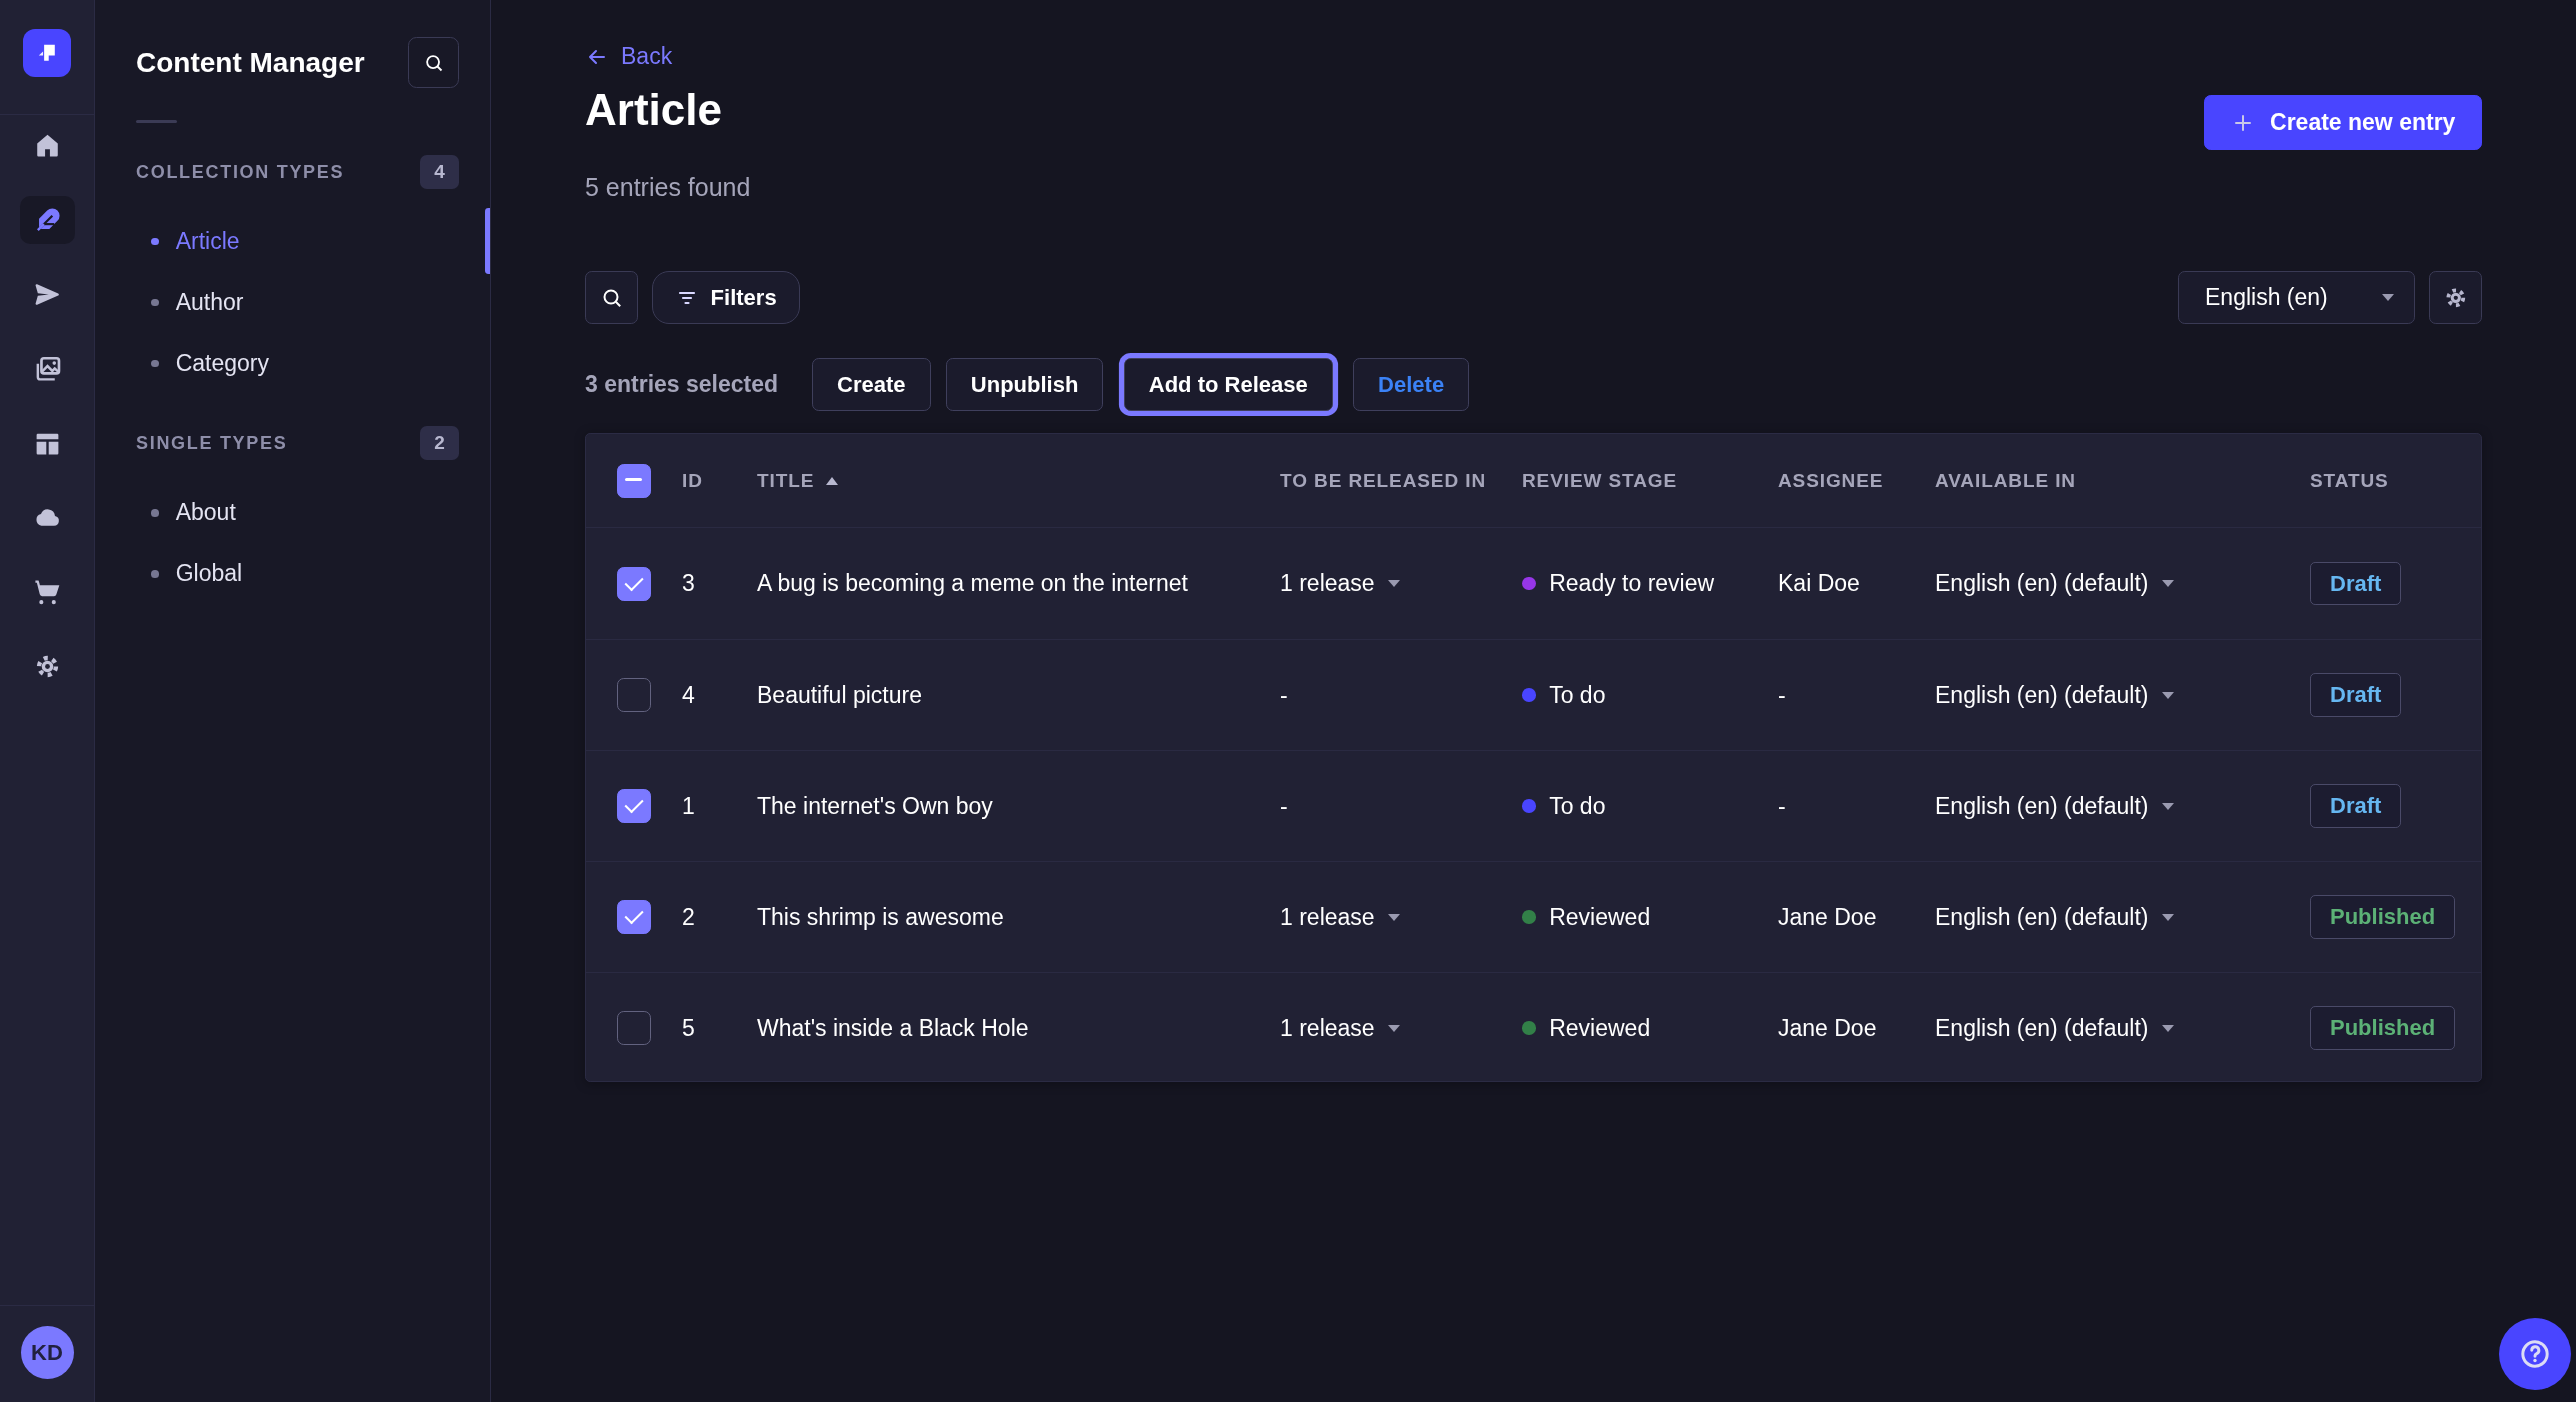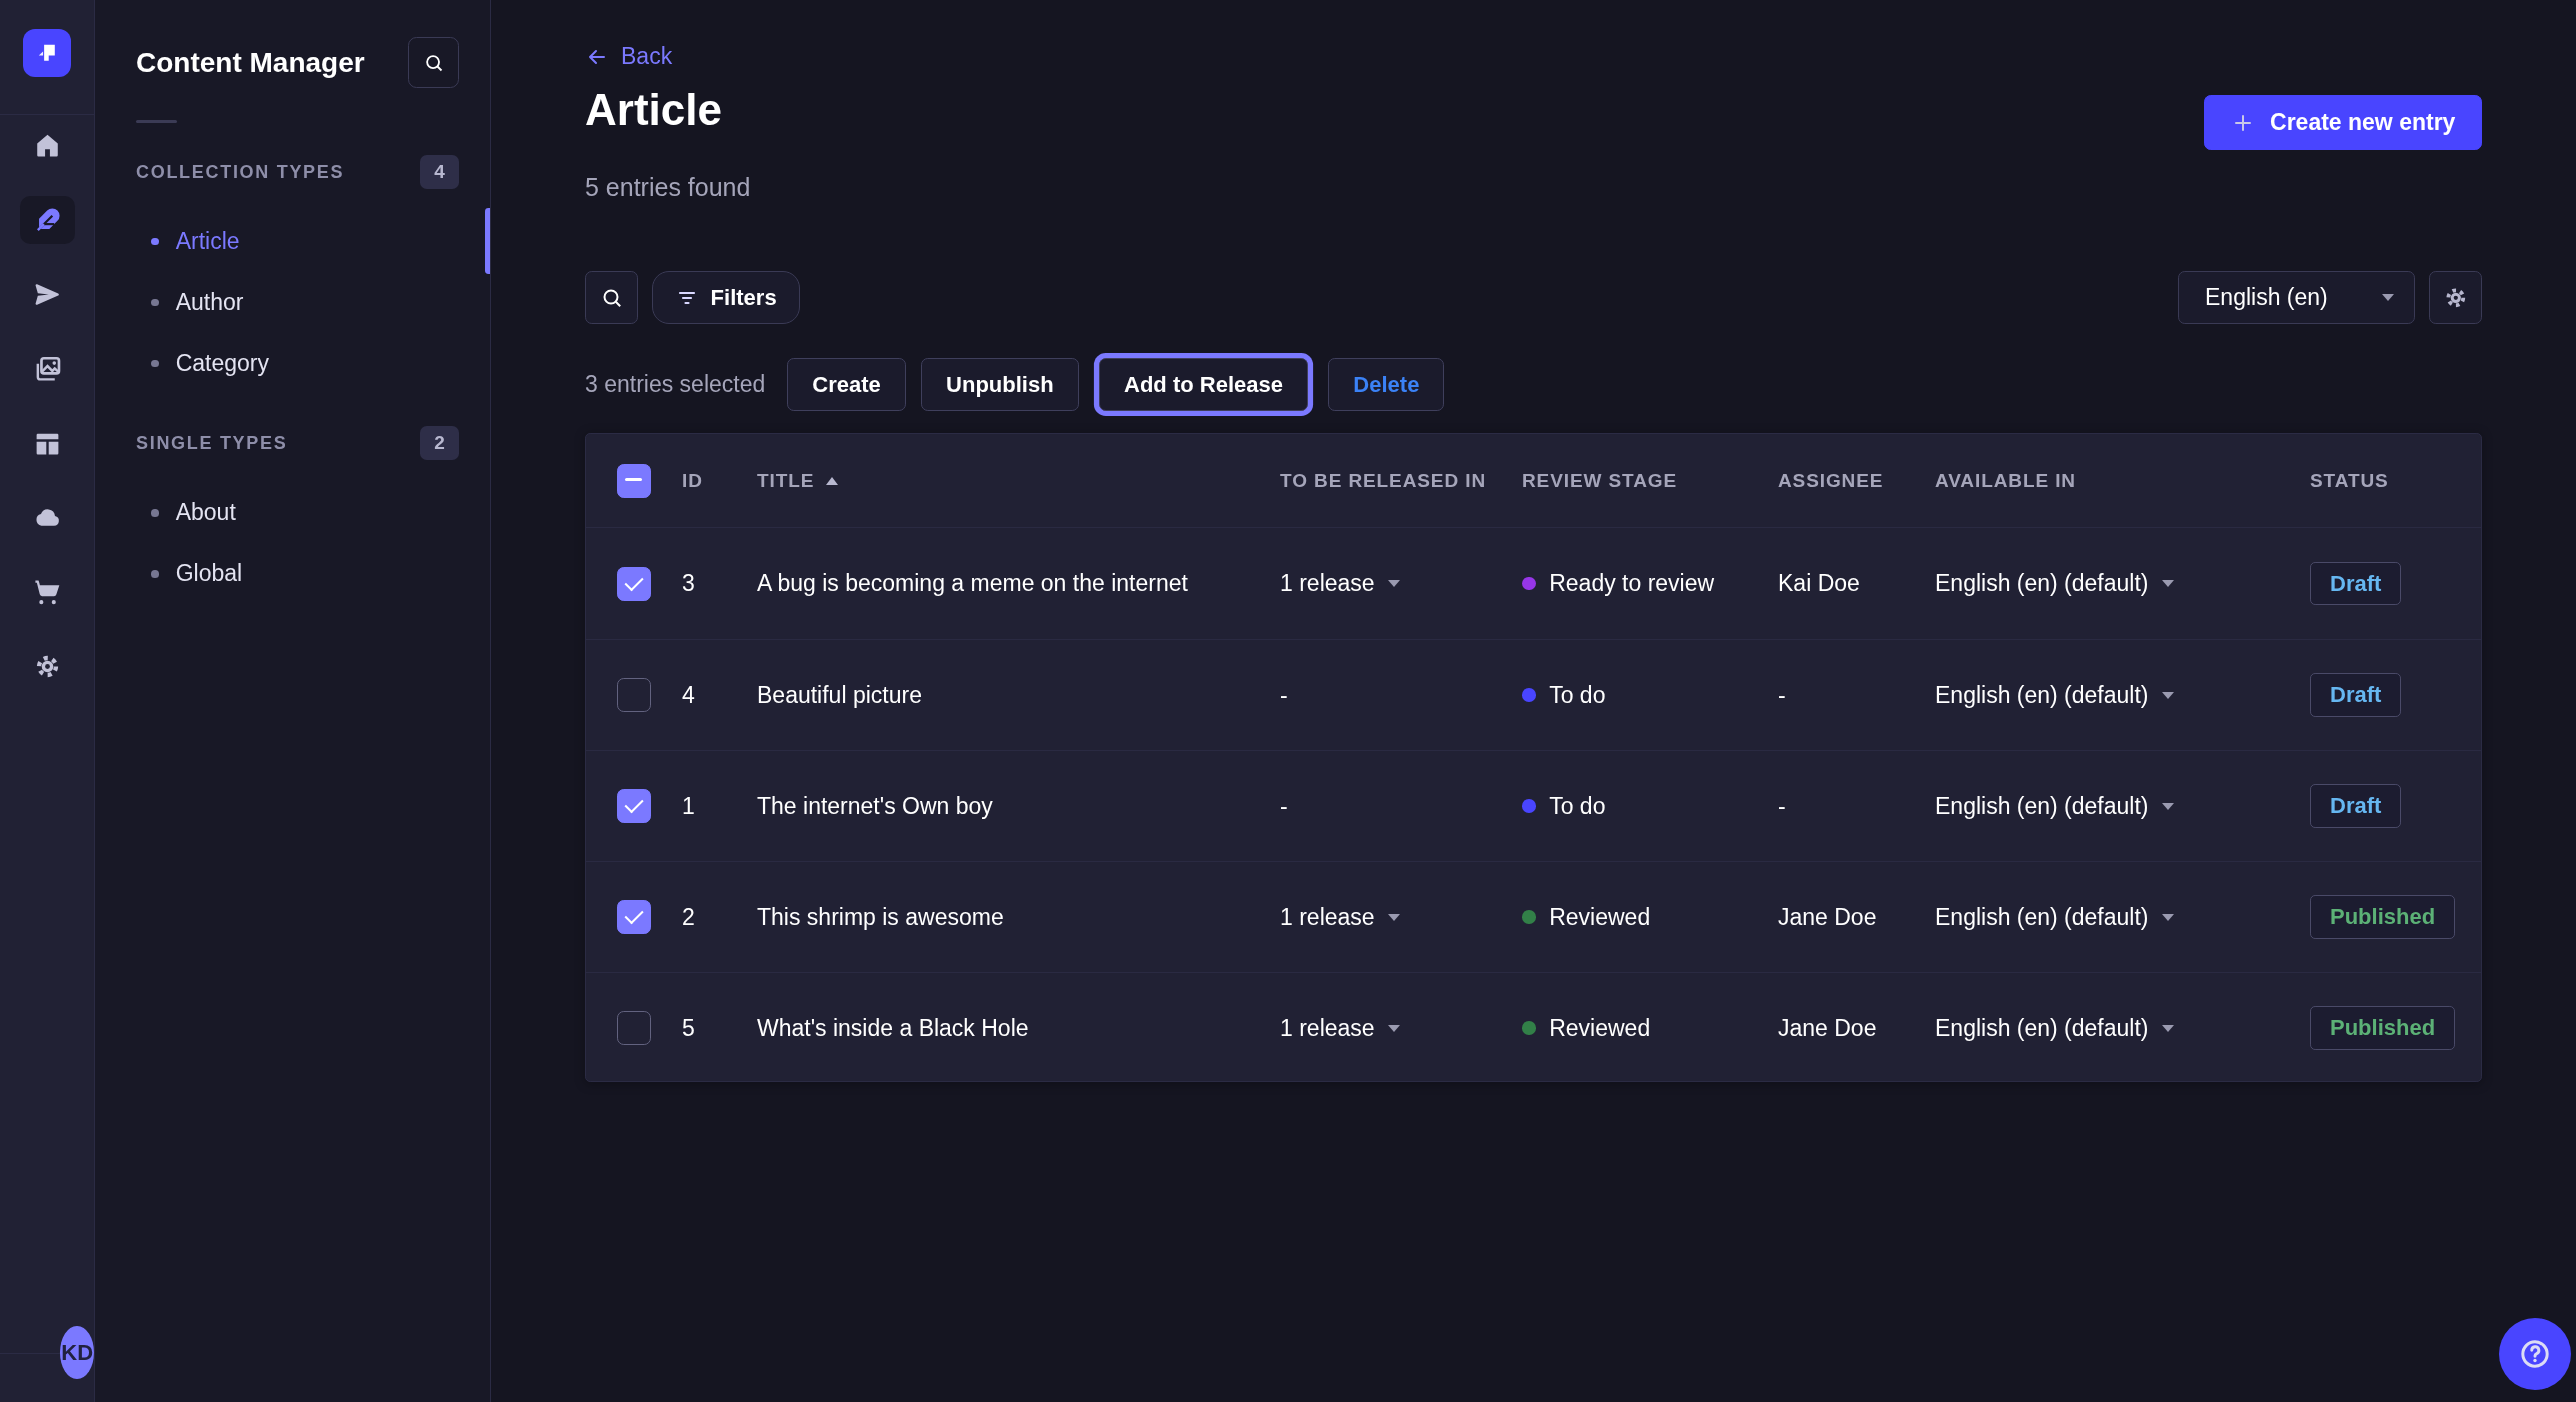--- a/index.html
+++ b/index.html
@@ -10,21 +10,21 @@
   
   .iconnav { width:95px; background:#212134; border-right:0.9px solid #2b2b44;
              display:flex; flex-direction:column; align-items:center; flex-shrink:0; }
   .logo { margin-top:29px; width:48px; height:48px; border-radius:12px; background:#4945ff;
           display:flex; align-items:center; justify-content:center; cursor:pointer; }
   .nav-divider { width:95px; height:0.9px; background:#2b2b44; margin-top:37px; }
   .nav-list { margin-top:6.8px; display:flex; flex-direction:column; gap:26.4px; }
   .nav-btn { width:55px; height:48px; border-radius:10.2px; border:none; background:transparent;
              color:#c2c2d8; display:flex; align-items:center; justify-content:center; cursor:pointer; }
   .nav-btn.active { background:#181826; color:#7b79ff; }
-  .nav-bottom { margin-top:auto; width:100%; display:flex; flex-direction:row; align-items:center;justify-content:space-between; }
+  .nav-bottom { margin-top:auto; width:100%; display:flex; flex-direction:column; align-items:center;justify-content:space-between; }
   .nav-bottom .nav-divider { margin-top:0; }
   .avatar { margin:20.4px 0 23px; width:53px; height:53px; border-radius:50%; background:#7b79ff;
             color:#21213f; font-size:22px; font-weight:700; display:flex; align-items:center;
             justify-content:center; cursor:pointer; }
 
   
   .subnav { width:396px; background:#181826; border-right:0.9px solid #2b2b44;
             flex-shrink:0; position:relative; }
   .subnav-header { padding:37px 31px 0 41px; display:flex; align-items:center;
                    justify-content:space-between; }
@@ -71,21 +71,21 @@
               justify-content:center; cursor:pointer; }
   .filters-btn { height:53px; padding:0 22px; border-radius:17px; background:#1b1b2c;
                  border:0.9px solid #3a3a55; color:#ffffff; font-size:22px; font-weight:600;
                  display:flex; align-items:center; gap:12px; cursor:pointer; font-family:inherit; }
   .locale-select { width:237px; height:53px; border-radius:6.8px; border:0.9px solid #3a3a55;
                    background:#1b1b2c; display:flex; align-items:center; padding:0 20.4px 0 25.6px;
                    color:#ffffff; font-size:23px; cursor:pointer; }
   .locale-select .caret-down { margin-left:auto; }
 
   .selection-row { position:absolute; top:358px; left:94px; display:flex; align-items:center; }
-  .selection-text { font-size:23px; color:#a5a5ba; margin-right:22px; }
+  .selection-text { font-size:23px; color:#a5a5ba; margin-right:34px;font-weight:bold; }
   .sel-btn { height:53px; padding:0 24px; margin-right:15.3px; border-radius:6.8px; background:#1b1b2c;
              border:0.9px solid #3f3f5c; color:#ffffff; font-size:22px; font-weight:600;
              cursor:pointer; font-family:inherit; }
   .sel-btn.ring { box-shadow:0 0 0 5.1px #7b79ff; margin-right:20.4px; margin-left:5.1px; }
   .sel-btn.danger { color:#3b82f6; }
 
   
   .table-card { position:absolute; top:433px; left:94px; right:94px; height:649px;
                 background:#212134; border:0.9px solid #2b2b44; border-radius:5.1px;
                 box-shadow:0 1.7px 10.2px rgba(0,0,0,.3); overflow:hidden; }

